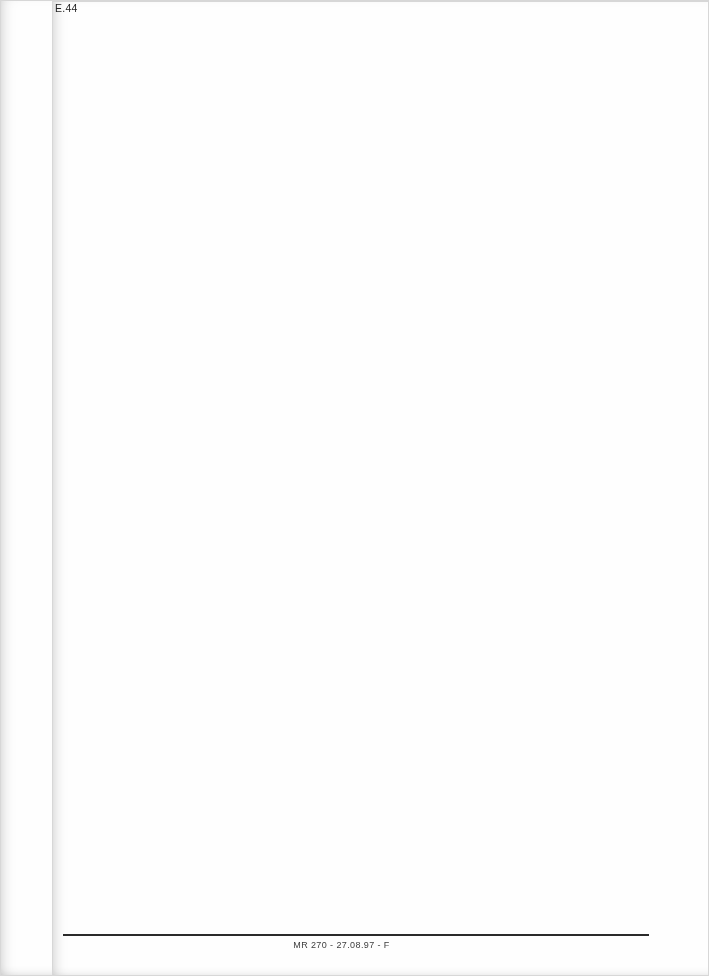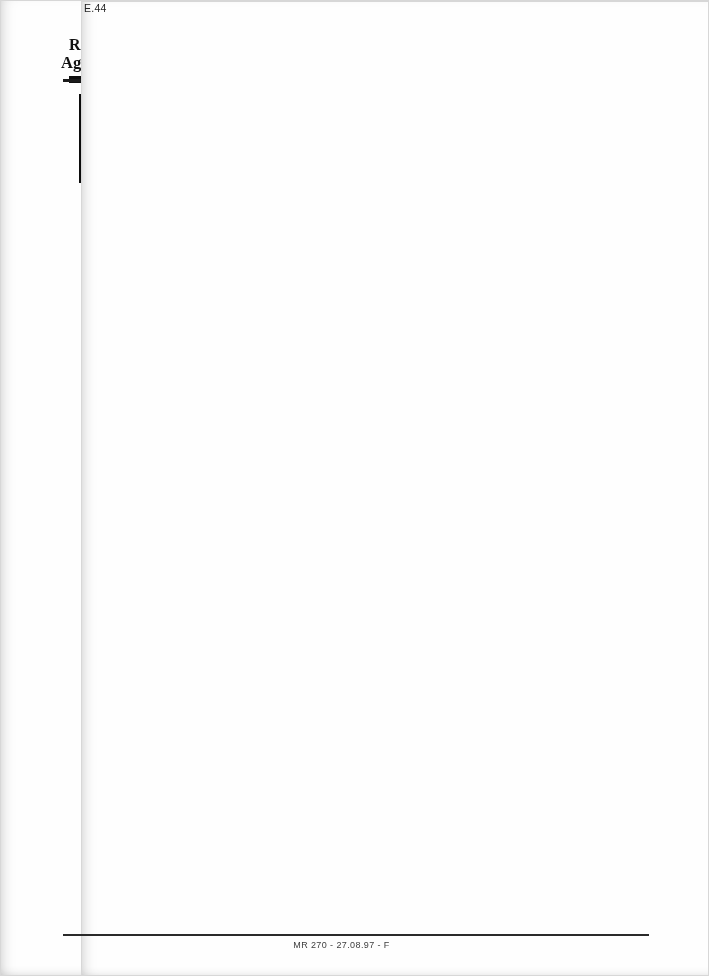--- a/index.html
+++ b/index.html
@@ -25,21 +25,21 @@
   .stamp-l3{font-family:"DejaVu Serif",serif;font-style:italic;font-weight:600;font-size:11.5px;color:#151515;white-space:nowrap;margin-top:0px;}
   .stamp-small{margin-top:3px;width:92px;}
   .stamp-small div{font-family:"DejaVu Serif",serif;font-style:italic;font-weight:bold;font-size:5px;line-height:6.6px;color:#222;white-space:nowrap;}
   .stamp-divider{border-top:1px solid #1a1a1a;margin:2px -4px 1px -4px;}
   .stamp-address{font-family:"DejaVu Serif",serif;font-style:italic;font-weight:bold;font-size:4.6px;color:#222;white-space:nowrap;}
   .tractor-stamp{position:absolute;right:2px;top:33px;width:58px;height:44px;}
   
   .sommaire{position:absolute;left:0;top:94px;width:709px;text-align:center;transform:translateX(-12px);
     font-weight:bold;font-size:13.5px;letter-spacing:.6px;color:#1c1c1c;}
   
-  .toc{position:absolute;left:80px;top:0;width:572px;}
+  .toc{position:absolute;left:51px;top:0;width:572px;}
   .heading{display:flex;align-items:baseline;height:22px;font-weight:bold;font-size:17px;letter-spacing:.2px;color:#1c1c1c;}
   .heading .leader{letter-spacing:1px;}
   .heading .h-page{padding-left:4px;}
   .rows{}
   .row{display:flex;align-items:baseline;height:20.8px;font-size:10.5px;letter-spacing:.25px;color:#2e2e2e;}
   .row .label{flex:0 0 auto;padding-right:3px;}
   .row .page{flex:0 0 auto;padding-left:2px;}
   .leader{flex:1 1 auto;overflow:hidden;white-space:nowrap;letter-spacing:1.4px;color:#3a3a3a;}
   .sec0{margin-top:148px;}  .sec0 .heading{margin-left:180px;}  .sec0 .rows{margin-top:28px;}
   .sec1{margin-top:30px;}   .sec1 .heading{margin-left:194px;}  .sec1 .rows{margin-top:22px;}

